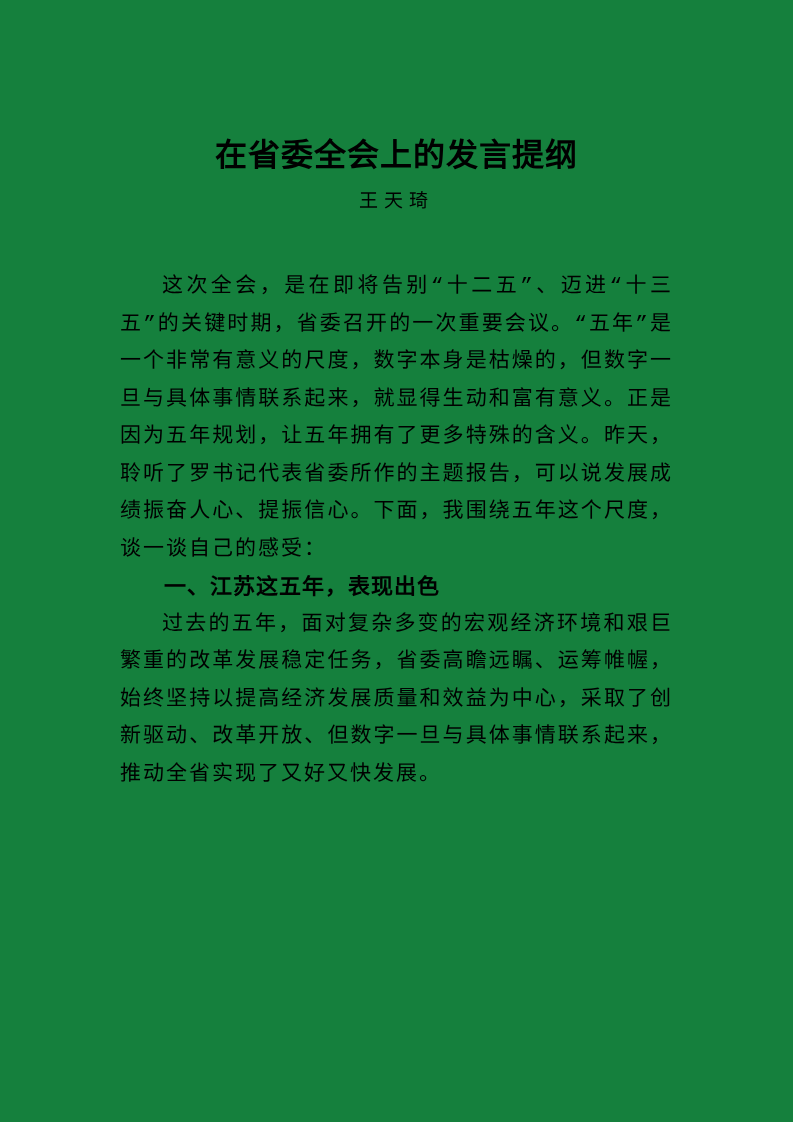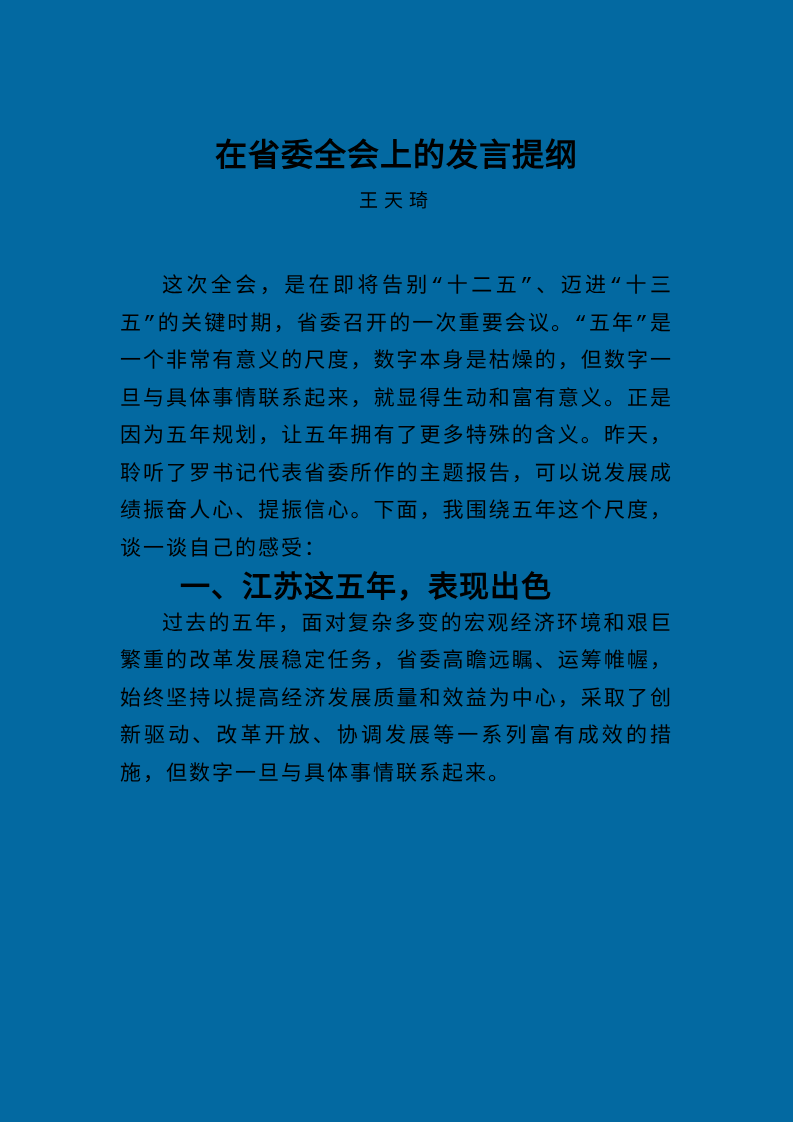--- a/index.html
+++ b/index.html
@@ -4,21 +4,21 @@
 <style>
   html, body {
     margin: 0;
     padding: 0;
     background: #ffffff;
   }
   .page {
     position: relative;
     width: 793px;
     height: 1122px;
-    background: #0369a1;
+    background: #15803d;
     color: #000000;
     font-family: "Liberation Serif", serif;
     overflow: hidden;
     box-sizing: border-box;
   }
   .doc-title {
     margin: 0;
     padding-top: 136px;
     text-align: center;
     font-size: 32px;
@@ -55,21 +55,21 @@
   }
   .doc-body p {
     margin: 0;
     text-indent: 2em;
     letter-spacing: 2px;
     font-family: Liberation Mono, monospace;
   }
   .section-heading {
     margin: 0;
     text-indent: 2em;
-    font-size: 30px;
+    font-size: 22px;
     line-height: 37.5px;
     font-weight: bold;
     letter-spacing: 1px;
     font-family: "Liberation Sans", sans-serif;
   }
   .para-lead {
     font-weight: bold;
   }
 </style>
 </head>
@@ -81,18 +81,18 @@
 
   <div class="doc-author">王天琦</div>
 
 
   <div class="doc-body">
 
     <p>这次全会，是在即将告别“十二五”、迈进“十三五”的关键时期，省委召开的一次重要会议。“五年”是一个非常有意义的尺度，数字本身是枯燥的，但数字一旦与具体事情联系起来，就显得生动和富有意义。正是因为五年规划，让五年拥有了更多特殊的含义。昨天，聆听了罗书记代表省委所作的主题报告，可以说发展成绩振奋人心、提振信心。下面，我围绕五年这个尺度，谈一谈自己的感受：</p>
 
     <h2 class="section-heading">一、江苏这五年，表现出色</h2>
 
-    <p>过去的五年，面对复杂多变的宏观经济环境和艰巨繁重的改革发展稳定任务，省委高瞻远瞩、运筹帷幄，始终坚持以提高经济发展质量和效益为中心，采取了创新驱动、改革开放、协调发展等一系列富有成效的措施，但数字一旦与具体事情联系起来。</p>
+    <p>过去的五年，面对复杂多变的宏观经济环境和艰巨繁重的改革发展稳定任务，省委高瞻远瞩、运筹帷幄，始终坚持以提高经济发展质量和效益为中心，采取了创新驱动、改革开放、但数字一旦与具体事情联系起来，推动全省实现了又好又快发展。</p>
 
 
   </div>
 
 </div>
 
 </body></html>

